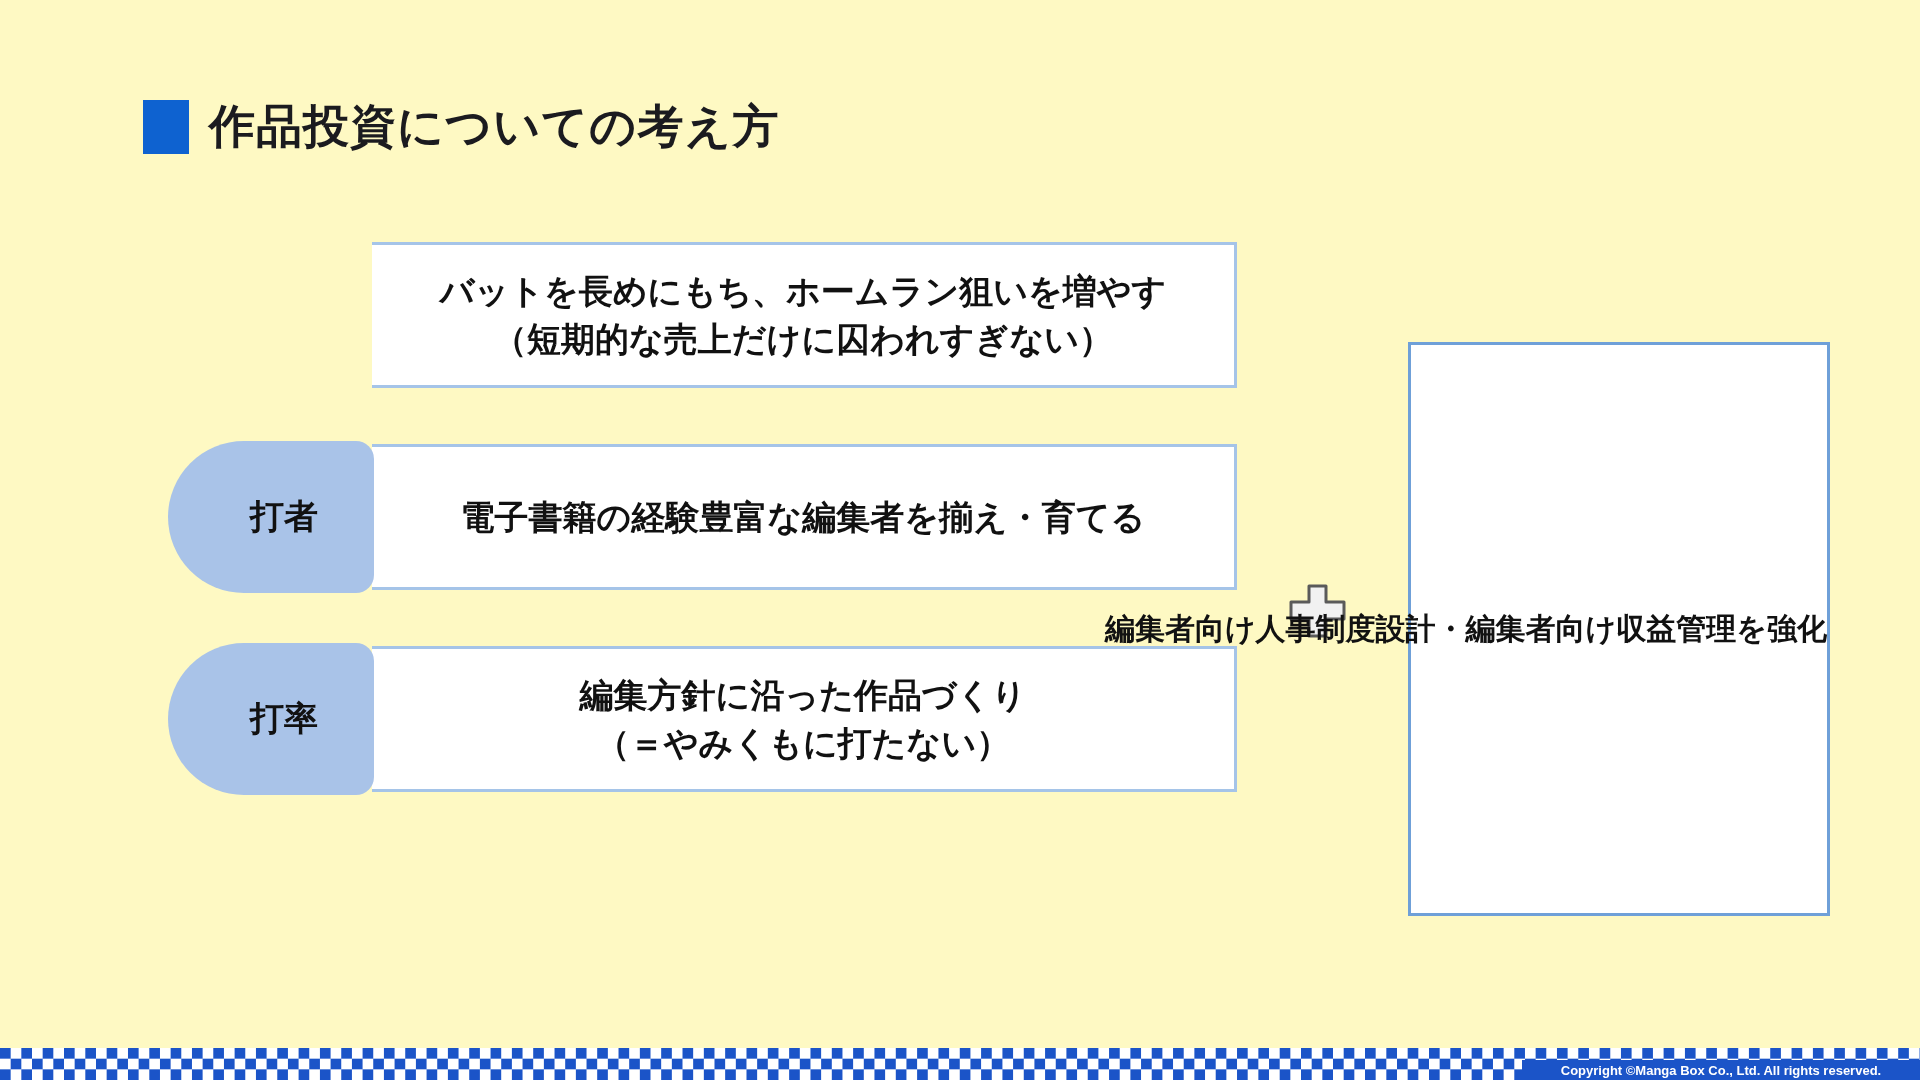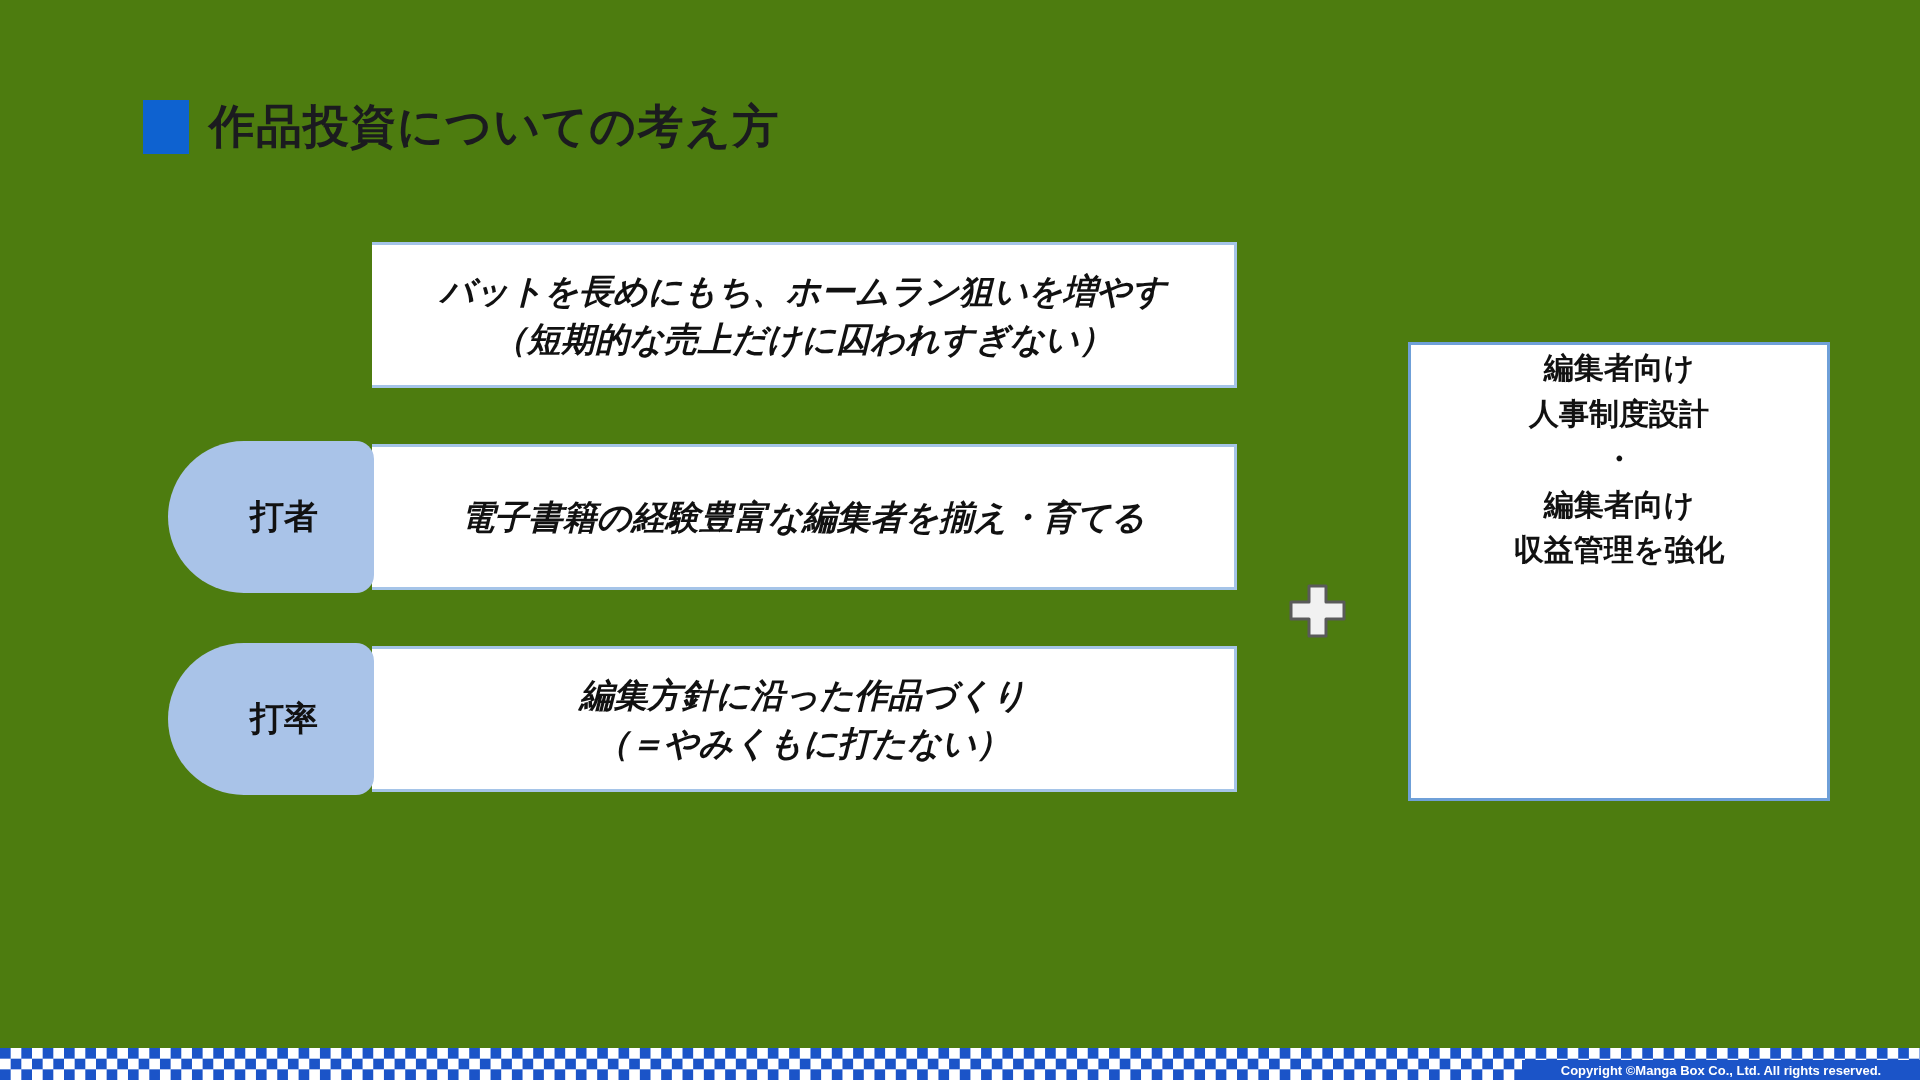--- a/index.html
+++ b/index.html
@@ -1,19 +1,19 @@
 <!DOCTYPE html>
 <html lang="ja"><head>
 <meta charset="utf-8">
 <style>
   html,body{margin:0;padding:0;background:#fff;}
   .slide{
     position:relative;
     width:1920px;height:1080px;
-    background:#4d7c0f;
+    background:#fef9c3;
     overflow:hidden;
     font-family:"Liberation Sans","DejaVu Sans",sans-serif;
     color:#1a1a1a;
   }
   
   .title-wrap{position:absolute;left:143px;top:96px;display:flex;align-items:center;gap:20px;}
   .title-square{width:46px;height:54px;background:#0e62d0;flex:0 0 auto;}
   .title-text{font-size:46px;font-weight:bold;letter-spacing:1px;color:#1b1b1f;white-space:nowrap;}
   
   .row{position:absolute;left:168px;width:1069px;height:146px;}
@@ -29,30 +29,29 @@
     font-size:34px;font-weight:bold;color:#111;
     padding-left:26px;box-sizing:border-box;
   }
   .row-box{
     position:absolute;left:204px;right:0;top:0;bottom:0;
     background:#ffffff;
     border:3px solid #a5c4e8;border-left:none;
     box-sizing:border-box;
     display:flex;flex-direction:column;align-items:center;justify-content:center;
     text-align:center;
-    font-style:italic;
   }
   .row-line{font-size:34px;font-weight:bold;line-height:1.42;color:#111;white-space:nowrap;}
   
   .plus-wrap{position:absolute;left:1289px;top:584px;width:57px;height:54px;}
   
   .result-box{
-    position:absolute;left:1408px;top:342px;width:422px;height:459px;
+    position:absolute;left:1408px;top:342px;width:422px;height:574px;
     border:3px solid #6fa0d8;background:#fff;box-sizing:border-box;
-    display:flex;flex-direction:column;align-items:center;justify-content:flex-start;
+    display:flex;flex-direction:row;align-items:center;justify-content:flex-end;
     text-align:center;
   }
   .result-line{font-size:30px;font-weight:bold;line-height:1.52;color:#111;white-space:nowrap;}
   
   .footer-checker{
     position:absolute;left:0;right:0;bottom:0;height:32px;
     background:
       conic-gradient(#1b54c8 90deg,#ffffff 90deg 180deg,#1b54c8 180deg 270deg,#ffffff 270deg);
     background-size:21.33px 21.33px;
     background-position:0 100%;

